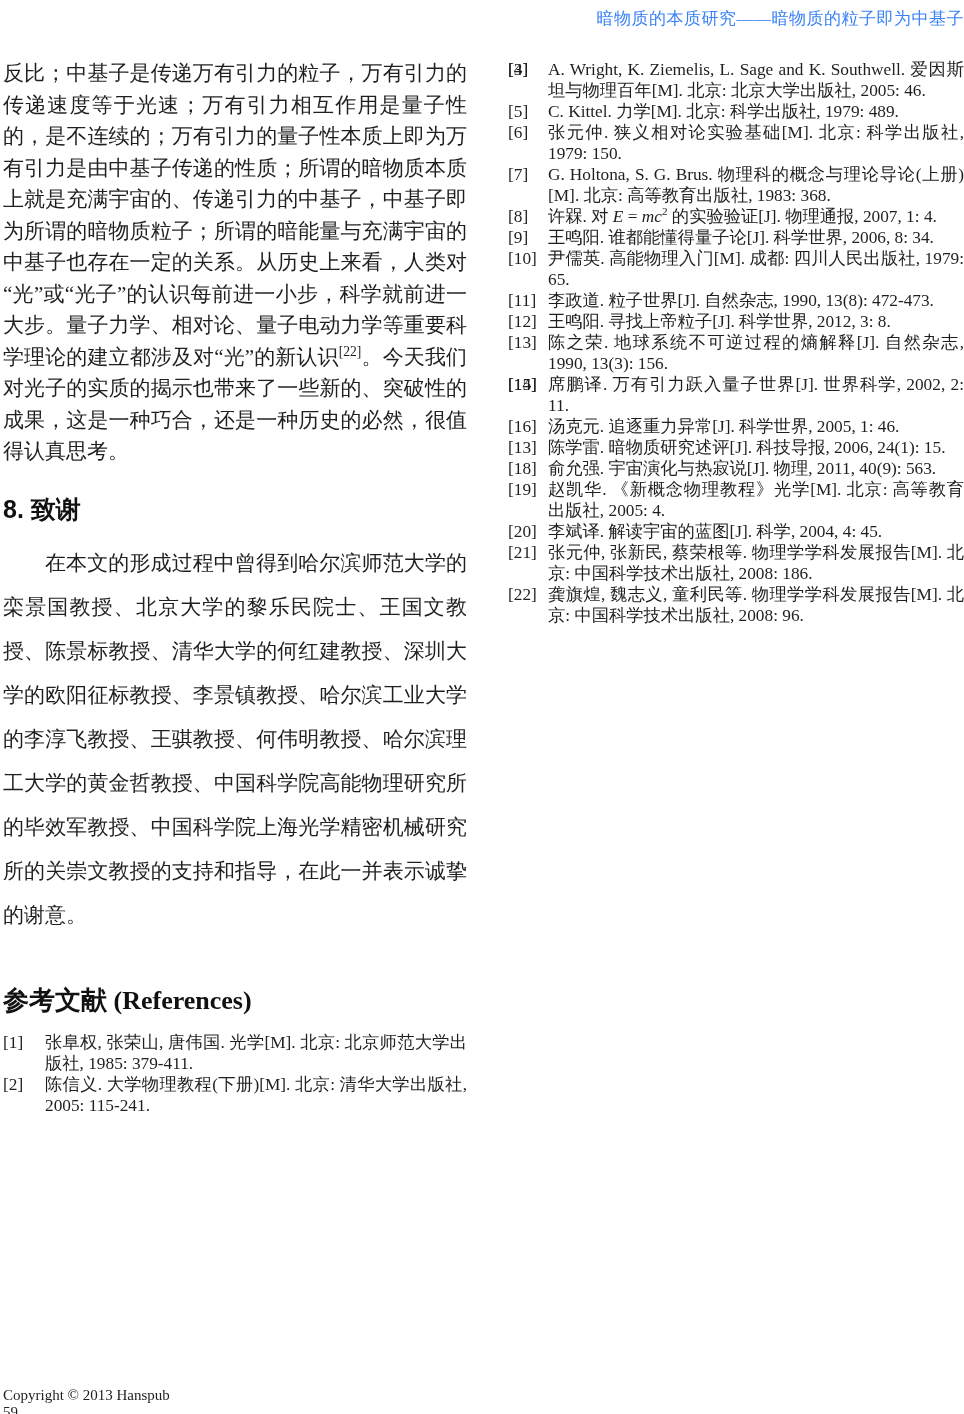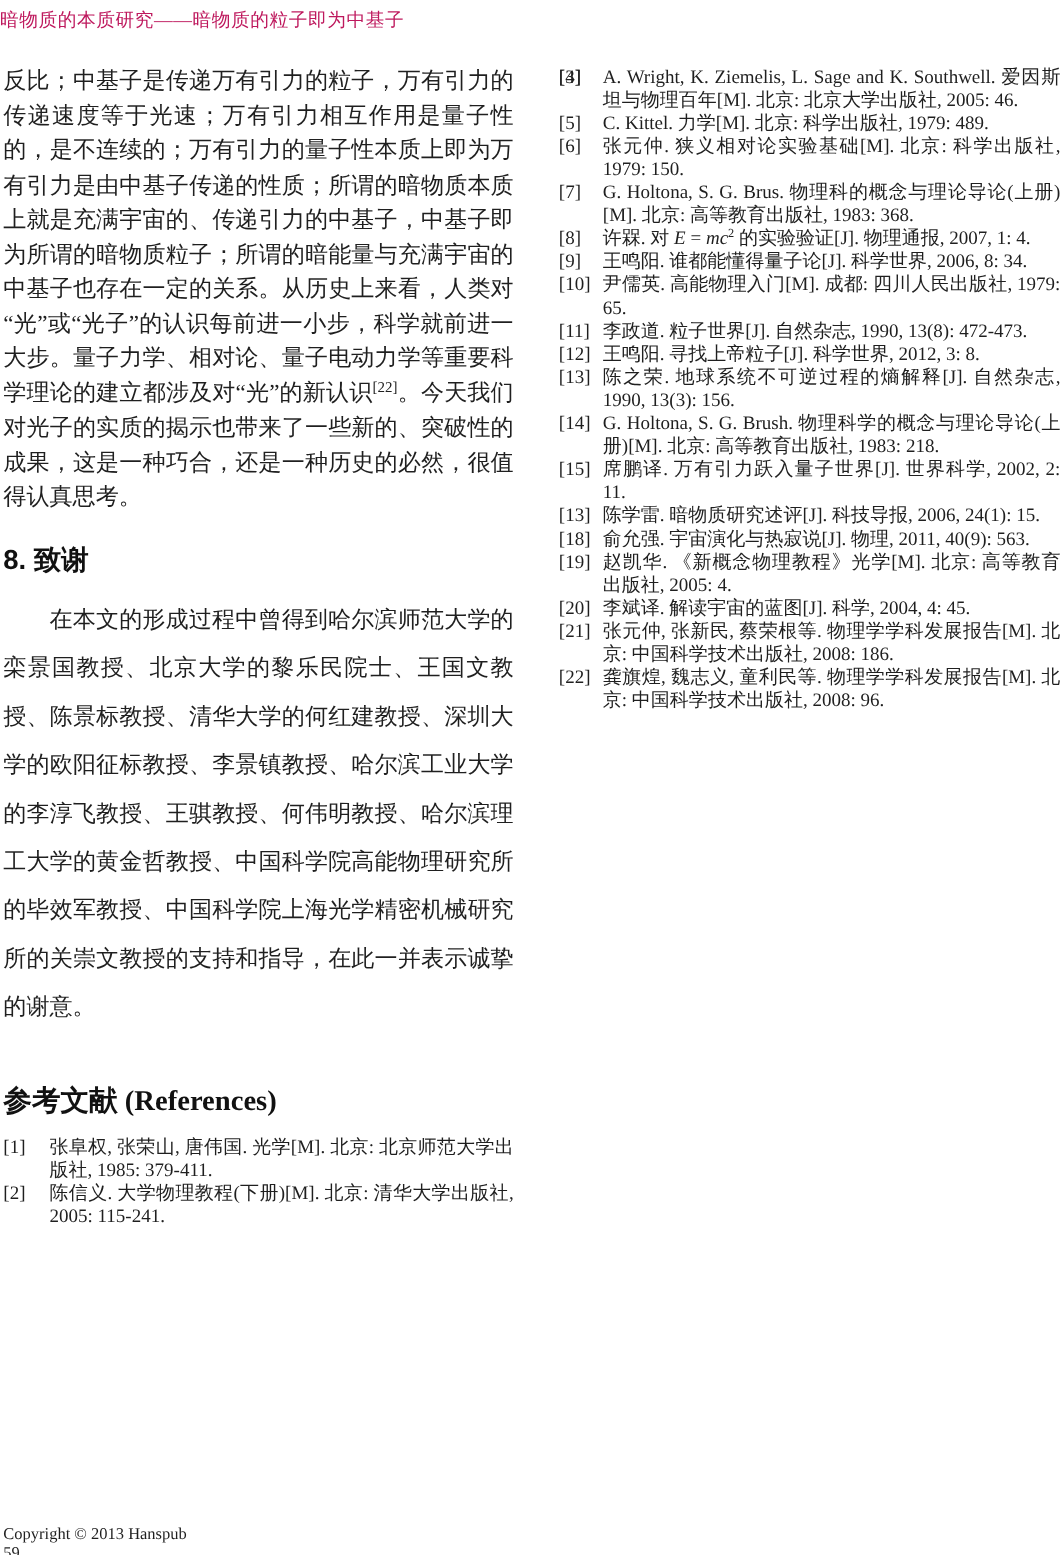--- a/index.html
+++ b/index.html
@@ -14,23 +14,23 @@
     background: #ffffff;
     color: #1f1f1f;
     font-family: "Liberation Serif", "DejaVu Serif", serif;
     overflow: hidden;
   }
   .running-head {
     position: absolute;
     top: 7px;
     left: 0;
     width: 100%;
-    text-align: left;
+    text-align: right;
     font-size: 17px;
-    color: #be185d;
+    color: #3b82f6;
     letter-spacing: 0.5px;
   }
   .col-left {
     position: absolute;
     left: 3px;
     top: 58px;
     width: 464px;
   }
   .col-right {
     position: absolute;
@@ -133,22 +133,23 @@
         <div class="ref"><span class="ref-num">[4]</span><span class="ref-text">A. Wright, K. Ziemelis, L. Sage and K. Southwell. 爱因斯坦与物理百年[M]. 北京: 北京大学出版社, 2005: 46.</span></div>
         <div class="ref"><span class="ref-num">[5]</span><span class="ref-text">C. Kittel. 力学[M]. 北京: 科学出版社, 1979: 489.</span></div>
         <div class="ref"><span class="ref-num">[6]</span><span class="ref-text">张元仲. 狭义相对论实验基础[M]. 北京: 科学出版社, 1979: 150.</span></div>
         <div class="ref"><span class="ref-num">[7]</span><span class="ref-text">G. Holtona, S. G. Brus. 物理科的概念与理论导论(上册)[M]. 北京: 高等教育出版社, 1983: 368.</span></div>
         <div class="ref"><span class="ref-num">[8]</span><span class="ref-text"><span>许槑. 对 </span><i>E</i><span> = </span><i>mc</i><sup>2</sup><span> 的实验验证[J]. 物理通报, 2007, 1: 4.</span></span></div>
         <div class="ref"><span class="ref-num">[9]</span><span class="ref-text">王鸣阳. 谁都能懂得量子论[J]. 科学世界, 2006, 8: 34.</span></div>
         <div class="ref"><span class="ref-num">[10]</span><span class="ref-text">尹儒英. 高能物理入门[M]. 成都: 四川人民出版社, 1979: 65.</span></div>
         <div class="ref"><span class="ref-num">[11]</span><span class="ref-text">李政道. 粒子世界[J]. 自然杂志, 1990, 13(8): 472-473.</span></div>
         <div class="ref"><span class="ref-num">[12]</span><span class="ref-text">王鸣阳. 寻找上帝粒子[J]. 科学世界, 2012, 3: 8.</span></div>
         <div class="ref"><span class="ref-num">[13]</span><span class="ref-text">陈之荣. 地球系统不可逆过程的熵解释[J]. 自然杂志, 1990, 13(3): 156.</span></div>
-        <div class="ref"><span class="ref-num">[14]</span><span class="ref-text">G. Holtona, S. G. Brush. 物理科学的概念与理论导论(上册)[M]. 北京: 高等教育出版社, 1983: 218.</span></div>
+        <div class="ref"><span class="ref-num">[14]</span></div>
         <div class="ref"><span class="ref-num">[15]</span><span class="ref-text">席鹏译. 万有引力跃入量子世界[J]. 世界科学, 2002, 2: 11.</span></div>
+        <div class="ref"><span class="ref-num">[16]</span><span class="ref-text">汤克元. 追逐重力异常[J]. 科学世界, 2005, 1: 46.</span></div>
         <div class="ref"><span class="ref-num">[13]</span><span class="ref-text">陈学雷. 暗物质研究述评[J]. 科技导报, 2006, 24(1): 15.</span></div>
         <div class="ref"><span class="ref-num">[18]</span><span class="ref-text">俞允强. 宇宙演化与热寂说[J]. 物理, 2011, 40(9): 563.</span></div>
         <div class="ref"><span class="ref-num">[19]</span><span class="ref-text">赵凯华. 《新概念物理教程》光学[M]. 北京: 高等教育出版社, 2005: 4.</span></div>
         <div class="ref"><span class="ref-num">[20]</span><span class="ref-text">李斌译. 解读宇宙的蓝图[J]. 科学, 2004, 4: 45.</span></div>
         <div class="ref"><span class="ref-num">[21]</span><span class="ref-text">张元仲, 张新民, 蔡荣根等. 物理学学科发展报告[M]. 北京: 中国科学技术出版社, 2008: 186.</span></div>
         <div class="ref"><span class="ref-num">[22]</span><span class="ref-text">龚旗煌, 魏志义, 童利民等. 物理学学科发展报告[M]. 北京: 中国科学技术出版社, 2008: 96.</span></div>
       </div>
   </div>
 
   <div class="footer">

